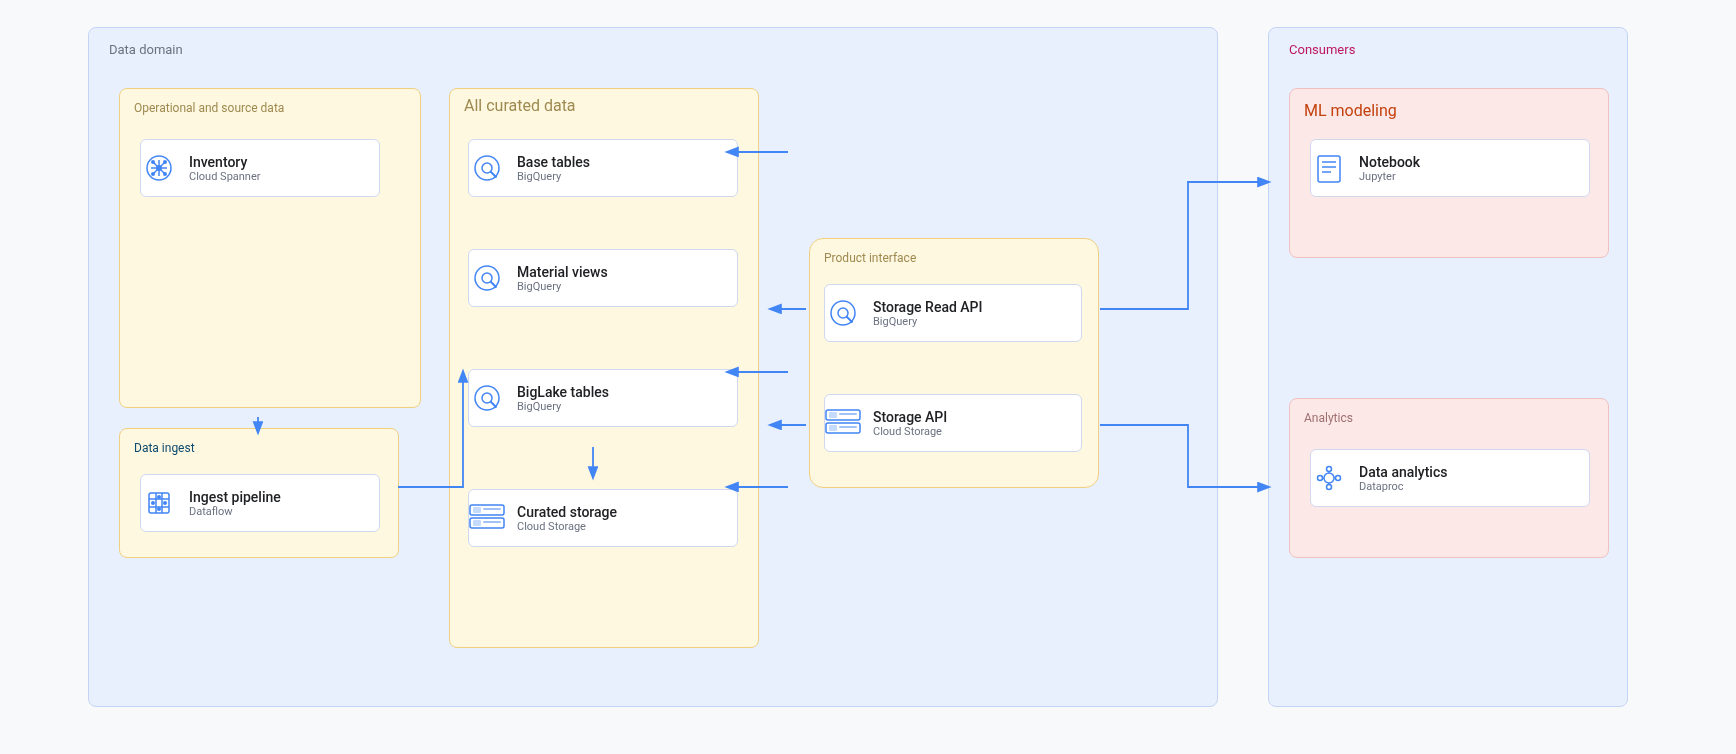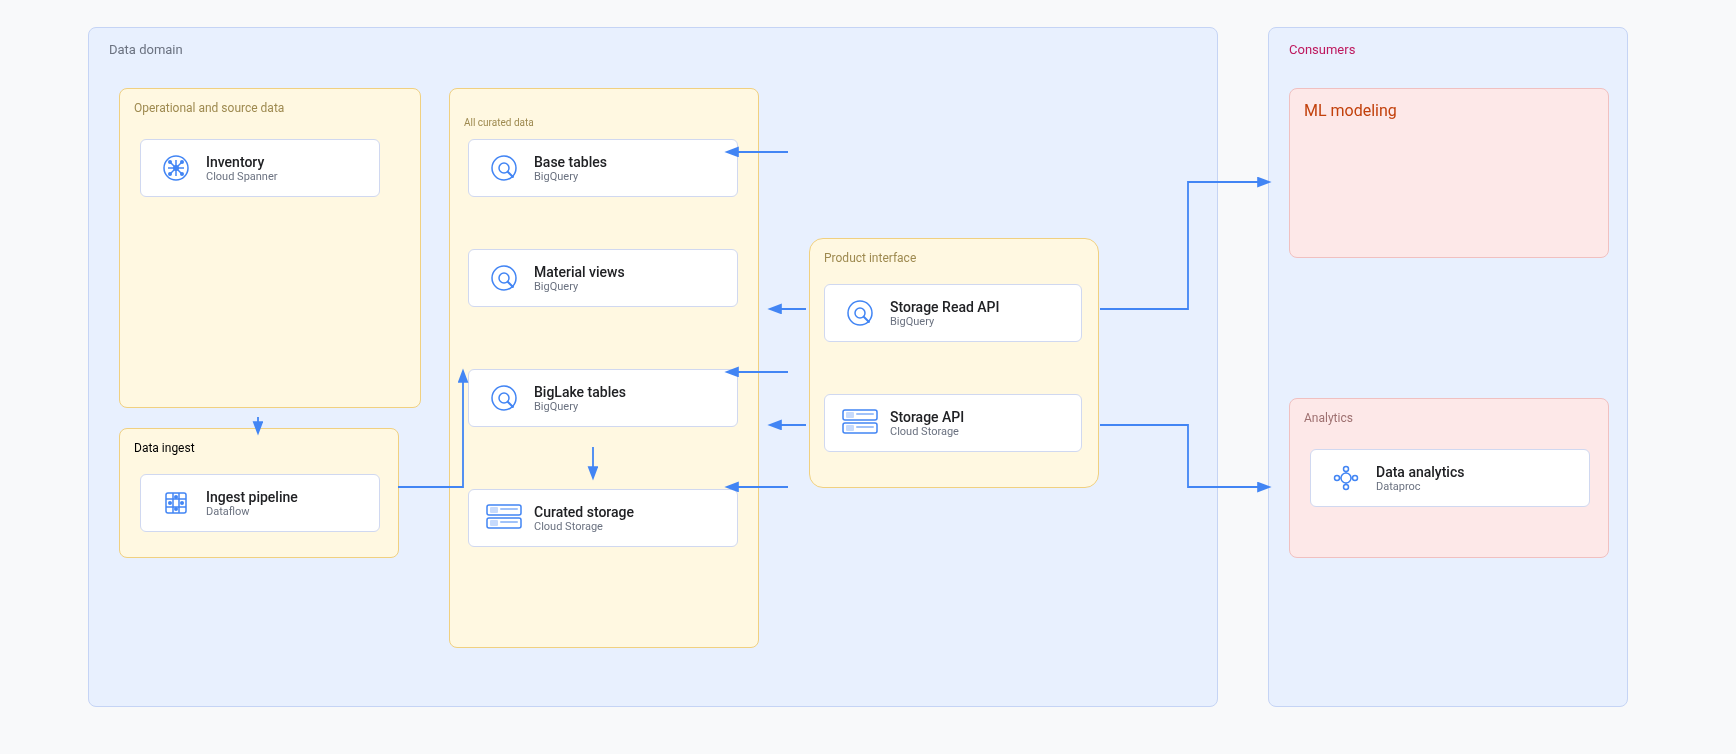--- a/index.html
+++ b/index.html
@@ -57,36 +57,36 @@
       top: 400px; left: 30px;
       width: 280px; height: 130px;
       background: #fff8e1;
       border: 1.5px solid #f0d080;
       border-radius: 8px;
     }
     .data-ingest-label {
       position: absolute;
       top: 12px; left: 14px;
       font-size: 12px;
-      color: #000000;
+      color: #0c4a6e;
     }
 
     
     .curated-box {
       position: absolute;
       top: 60px; left: 360px;
       width: 310px; height: 560px;
       background: #fff8e1;
       border: 1.5px solid #f0d080;
       border-radius: 8px;
     }
     .curated-label {
       position: absolute;
-      top: 28px; left: 14px;
-      font-size: 10px;
+      top: 7px; left: 14px;
+      font-size: 16px;
       color: #9e8a50;
     }
 
     
     .product-box {
       position: absolute;
       top: 210px; left: 720px;
       width: 290px; height: 250px;
       background: #fff8e1;
       border: 1.5px solid #f0d080;
@@ -148,21 +148,21 @@
     }
 
     
     .service-card {
       position: absolute;
       background: white;
       border: 1.5px solid #d0d8f0;
       border-radius: 6px;
       display: flex;
       align-items: center;
-      padding: 10px 17px;
+      padding: 10px 0;
       gap: 12px;
     }
 
     .card-text {
       display: flex;
       flex-direction: column;
     }
 
     .card-title {
       font-size: 14px;
@@ -364,20 +364,34 @@
       </div>
     </div>
   </div>
 
   <div class="consumers-box">
     <span class="consumers-label">Consumers</span>
 
     <div class="ml-box">
       <span class="ml-label">ML modeling</span>
 
+      <div class="service-card" style="top:50px; left:20px; width:280px;">
+        <div class="icon-container">
+          <svg width="32" height="32" viewBox="0 0 32 32" fill="none">
+            <rect x="5" y="4" width="22" height="26" rx="2" stroke="#4285f4" stroke-width="1.5" fill="none"></rect>
+            <line x1="9" y1="10" x2="23" y2="10" stroke="#4285f4" stroke-width="1.5"></line>
+            <line x1="9" y1="15" x2="23" y2="15" stroke="#4285f4" stroke-width="1.5"></line>
+            <line x1="9" y1="20" x2="18" y2="20" stroke="#4285f4" stroke-width="1.5"></line>
+          </svg>
+        </div>
+        <div class="card-text">
+          <span class="card-title">Notebook</span>
+          <span class="card-subtitle">Jupyter</span>
+        </div>
+      </div>
     </div>
 
     <div class="analytics-box">
       <span class="analytics-label">Analytics</span>
 
       <div class="service-card" style="top:50px; left:20px; width:280px;">
         <div class="icon-container">
           <svg width="32" height="32" viewBox="0 0 32 32" fill="none">
             <circle cx="16" cy="16" r="5" stroke="#4285f4" stroke-width="1.5" fill="none"></circle>
             <circle cx="16" cy="7" r="2.5" stroke="#4285f4" stroke-width="1.5" fill="none"></circle>

